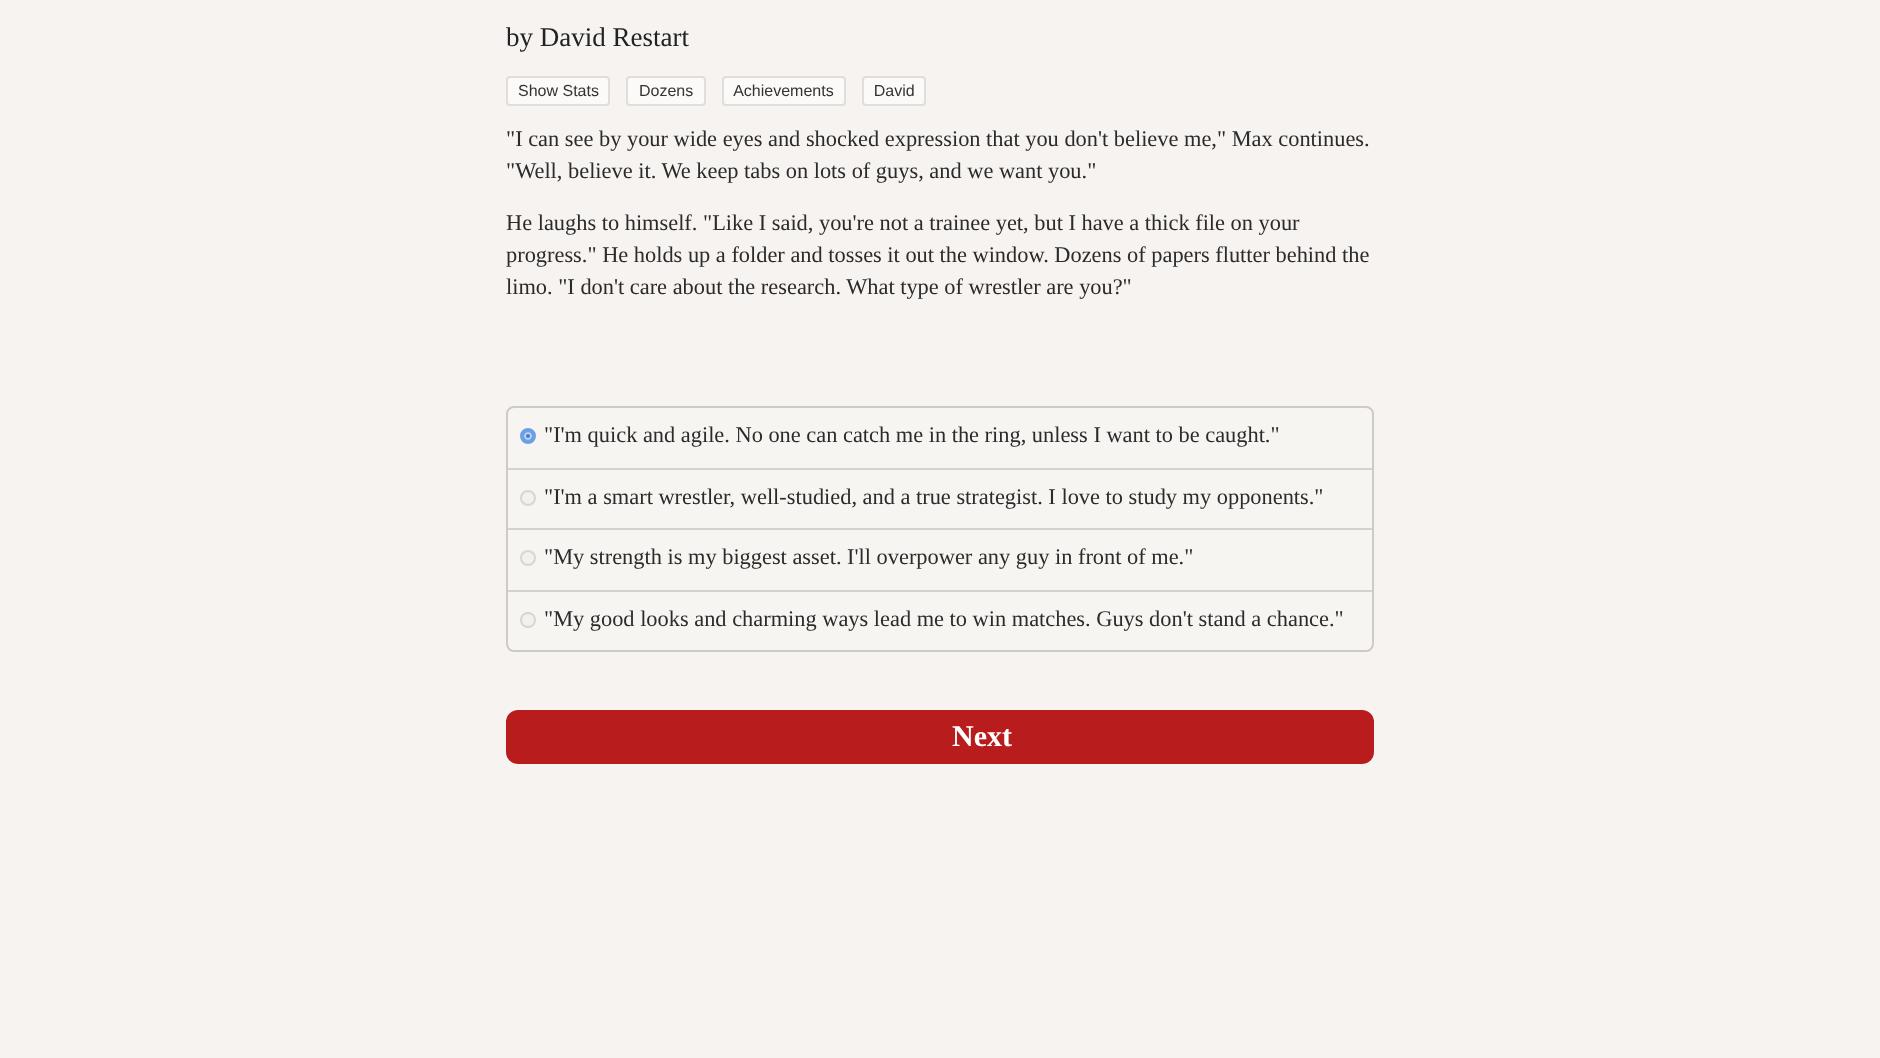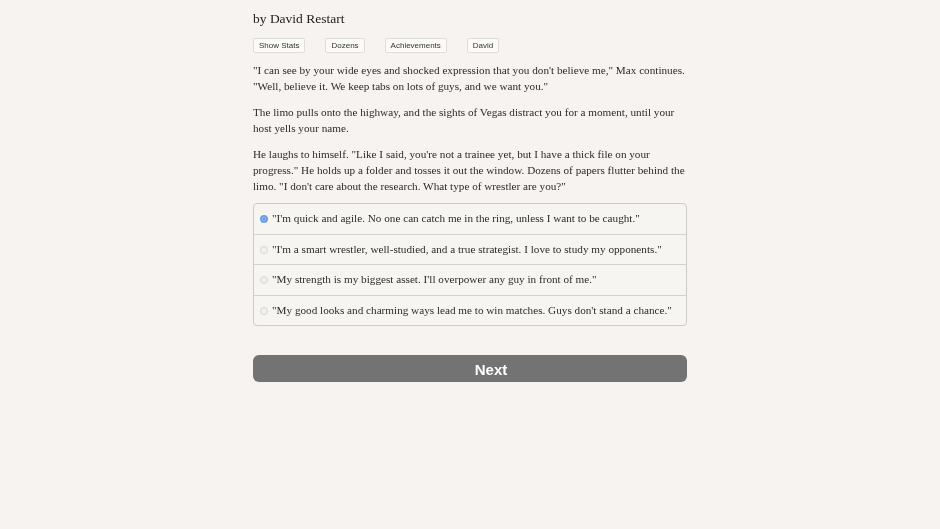--- a/index.html
+++ b/index.html
@@ -5,21 +5,21 @@
   html, body { margin:0; padding:0; }
   body {
     width:940px; height:529px; overflow:hidden;
     background:#f6f3f0;
     font-family:"Liberation Serif","DejaVu Serif",serif;
     color:#2b2b2b;
     position:relative;
   }
   .wrap { position:absolute; left:253px; top:0; width:434px; }
   .author { position:absolute; top:11px; left:0; font-size:13.5px; color:#222; }
-  .btns { position:absolute; top:38px; left:0; display:flex; gap:20px;justify-content:space-between; }
+  .btns { position:absolute; top:38px; left:0; display:flex; gap:8px;justify-content:space-between; }
   .sbtn {
     font-family:"Liberation Sans","DejaVu Sans",sans-serif;
     font-size:8px; color:#333; background:#fbfaf8;
     border:1px solid #e1ddd8; border-radius:2px;
     padding:2px 5px; line-height:9px; cursor:pointer;
   }
   .story { position:absolute; top:62px; left:0; width:440px; font-size:11.2px; line-height:16px; }
   .story p { margin:0 0 10px 0; }
   .choices {
     position:absolute; top:203px; left:0; width:432px;
@@ -31,43 +31,42 @@
   }
   .choice:first-child { border-top:none; }
   .radio {
     display:inline-block; width:8px; height:8px; border-radius:50%;
     border:1px solid #d9d5d0; background:#f3f1ee; vertical-align:-1px;
     margin-right:4px; box-sizing:border-box;
   }
   .radio.on { background:#3d7ad6; border:2px solid #6d9fe6; box-shadow:0 0 0 1px #bcd3f3 inset; }
   .next {
     position:absolute; top:355px; left:0; width:434px; height:27px;
-    background:#737373; border-radius:6px; color:#fff; border:none;
-    font-family:Liberation Sans, sans-serif;
+    background:#b91c1c; border-radius:6px; color:#fff; border:none;
+    font-family:Liberation Serif, serif;
     font-weight:bold; font-size:15px; line-height:27px; text-align:center;
     cursor:pointer;
     padding-left:48px;
   }
 </style>
 </head>
 <body>
 
 <div class="wrap">
   <div class="author">by David Restart</div>
 
   <div class="btns">
     <button class="sbtn">Show Stats</button>
     <button class="sbtn">Dozens</button>
     <button class="sbtn">Achievements</button>
     <button class="sbtn">David</button>
   </div>
 
   <div class="story">
     <p>"I can see by your wide eyes and shocked expression that you don't believe me," Max continues. "Well, believe it. We keep tabs on lots of guys, and we want you."</p>
-    <p>The limo pulls onto the highway, and the sights of Vegas distract you for a moment, until your host yells your name.</p>
     <p>He laughs to himself. "Like I said, you're not a trainee yet, but I have a thick file on your progress." He holds up a folder and tosses it out the window. Dozens of papers flutter behind the limo. "I don't care about the research. What type of wrestler are you?"</p>
   </div>
 
   <div class="choices">
     <label class="choice" style="display:block">
       <span class="radio on"></span><span>"I'm quick and agile. No one can catch me in the ring, unless I want to be caught."</span>
     </label>
     <label class="choice" style="display:block">
       <span class="radio"></span><span>"I'm a smart wrestler, well-studied, and a true strategist. I love to study my opponents."</span>
     </label>

